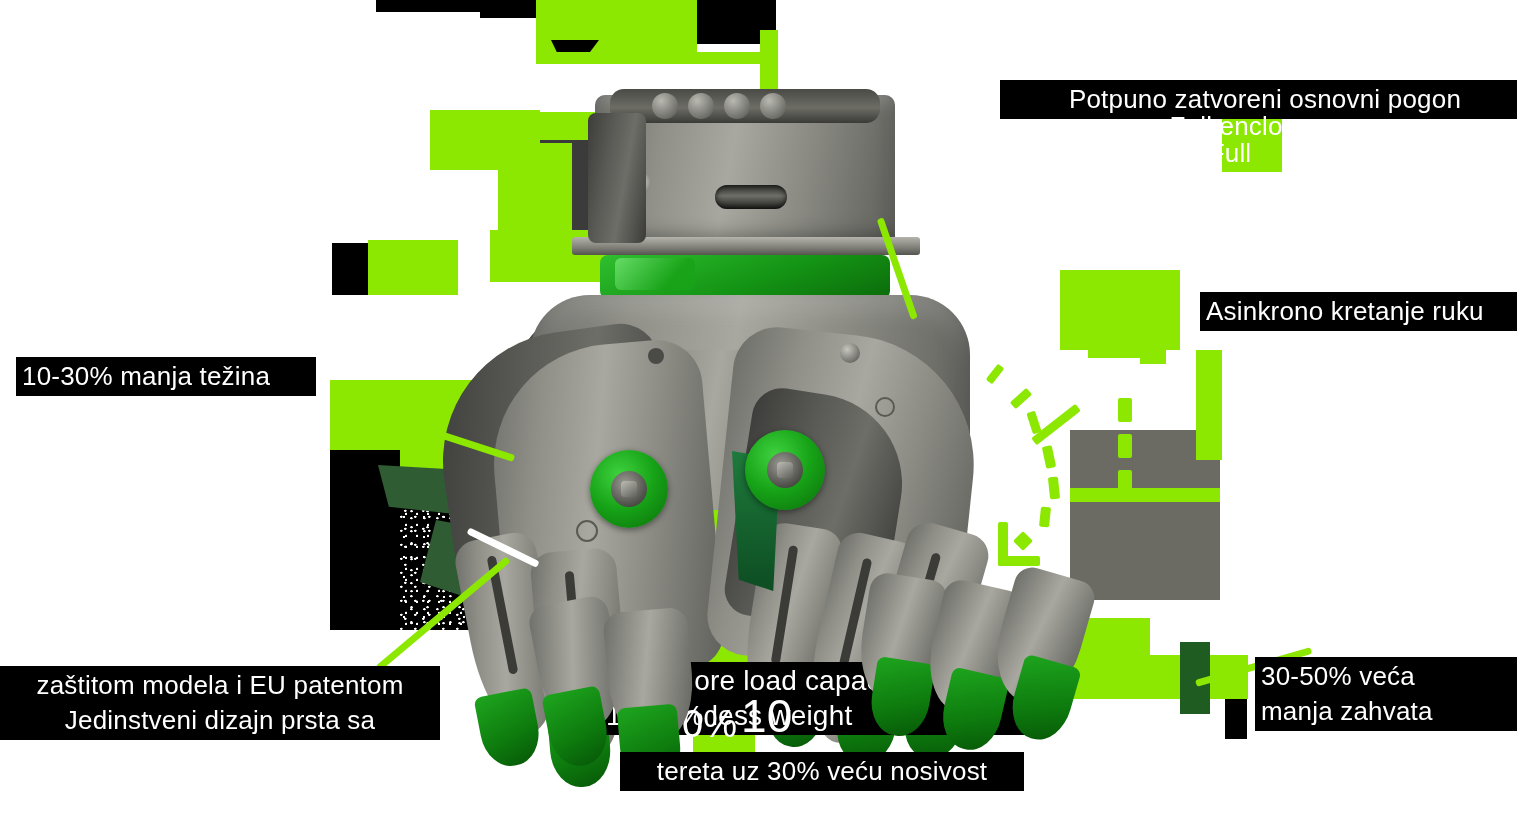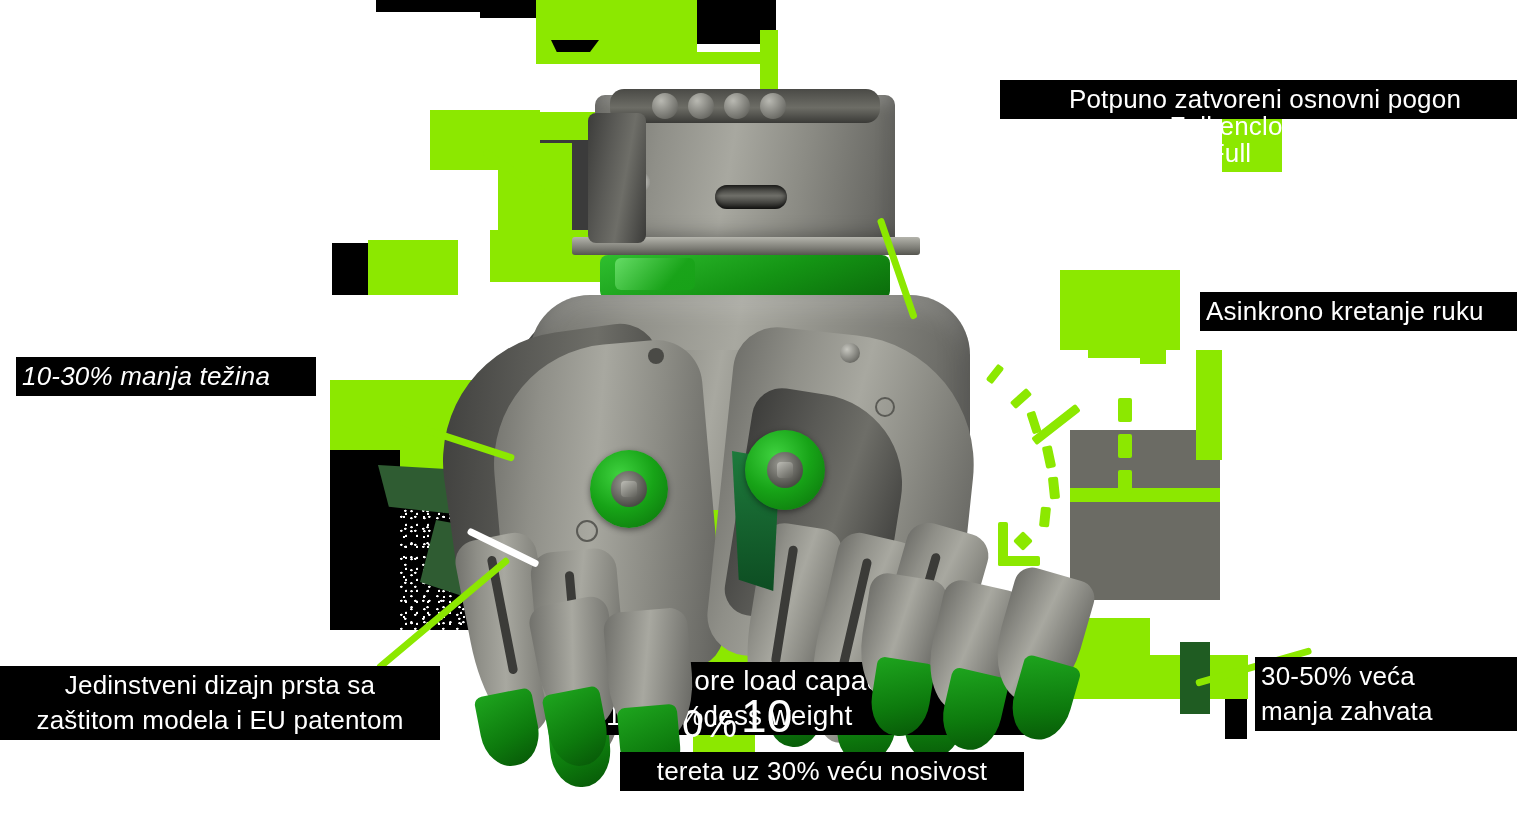--- a/index.html
+++ b/index.html
@@ -285,27 +285,27 @@
   </div>
 
   <div class="callout" style="left:1130px;top:134px;width:200px;background:transparent;text-align:center;">
     <span class="ln" style="background:transparent;">Full</span>
   </div>
 
   <div class="callout" style="left:1200px;top:292px;width:340px;text-align:left;">
     <span class="ln">Asinkrono kretanje ruku</span>
   </div>
 
-  <div class="callout" style="left:16px;top:357px;width:300px;text-align:left;font-style:italic;">
+  <div class="callout" style="left:16px;top:357px;width:300px;text-align:left;">
     <span class="ln">10-30%  manja težina</span>
   </div>
 
   <div class="callout" style="left:0px;top:666px;width:440px;">
+    <span class="ln">zaštitom modela i EU patentom</span>
     <span class="ln">Jedinstveni dizajn prsta sa</span>
-    <span class="ln">zaštitom modela i EU patentom</span>
   </div>
 
   <div class="callout" style="left:1255px;top:657px;width:262px;text-align:left;">
     <span class="ln">30-50% veća</span>
     <span class="ln">manja zahvata</span>
   </div>
 
   <div class="callout" style="left:600px;top:662px;width:450px;text-align:left;font-size:28px;line-height:34px;">
     <span class="ln">30% more load capacity</span>
   </div>

